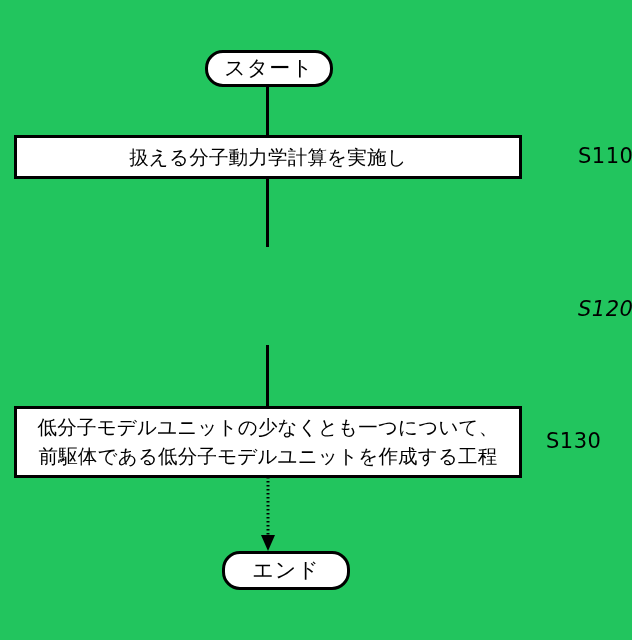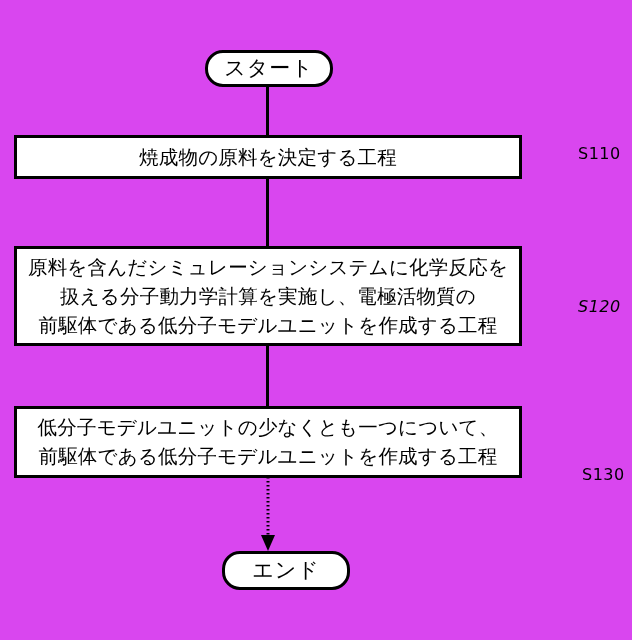--- a/index.html
+++ b/index.html
@@ -9,21 +9,21 @@
     background: #ffffff;
   }
   body {
     font-family: "DejaVu Sans", "Liberation Sans", sans-serif;
     color: #000000;
   }
   #canvas {
     position: relative;
     width: 632px;
     height: 640px;
-    background: #d946ef;
+    background: #22c55e;
     overflow: hidden;
   }
 
   
   .terminator {
     position: absolute;
     box-sizing: border-box;
     border: 3px solid #000000;
     border-radius: 18px;
     background: #ffffff;
@@ -80,28 +80,28 @@
   #node-s130 {
     left: 14px;
     top: 406px;
     width: 508px;
     height: 72px;
   }
 
   
   .step-label {
     position: absolute;
-    font-size: 16px;
+    font-size: 21px;
     line-height: 1;
     letter-spacing: 0.5px;
     white-space: nowrap;
   }
   #label-s110 { left: 578px; top: 146px; }
   #label-s120 { left: 578px; top: 299px; font-style: italic; }
-  #label-s130 { left: 582px; top: 431px; margin-top: 36px; }
+  #label-s130 { left: 546px; top: 431px; }
 
   
   .connector {
     position: absolute;
     left: 266px;
     width: 3px;
     background: #000000;
   }
   #conn-start-s110 { top: 86px;  height: 50px; }
   #conn-s110-s120  { top: 178px; height: 69px; }
@@ -122,31 +122,26 @@
 
 <div id="canvas">
 
   <div id="node-start" class="terminator">
     <span>スタート</span>
   </div>
 
   <div id="conn-start-s110" class="connector"></div>
 
   <div id="node-s110" class="process">
-    <span class="ptext">焼成物の原料を決定する工程</span>
+    <span class="ptext">扱える分子動力学計算を実施し</span>
   </div>
   <div id="label-s110" class="step-label">S110</div>
 
   <div id="conn-s110-s120" class="connector"></div>
 
-  <div id="node-s120" class="process">
-    <span class="ptext">原料を含んだシミュレーションシステムに化学反応を
-扱える分子動力学計算を実施し、電極活物質の
-前駆体である低分子モデルユニットを作成する工程</span>
-  </div>
   <div id="label-s120" class="step-label">S120</div>
 
   <div id="conn-s120-s130" class="connector"></div>
 
   <div id="node-s130" class="process">
     <span class="ptext">低分子モデルユニットの少なくとも一つについて、
 前駆体である低分子モデルユニットを作成する工程</span>
   </div>
   <div id="label-s130" class="step-label">S130</div>
 

